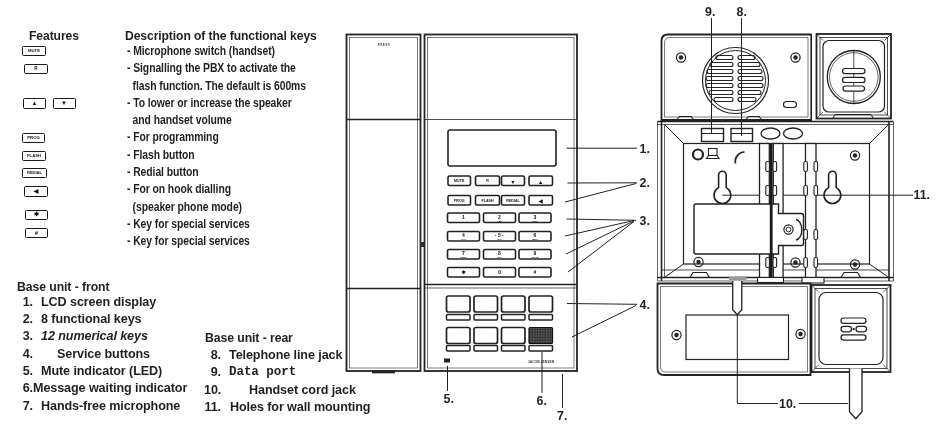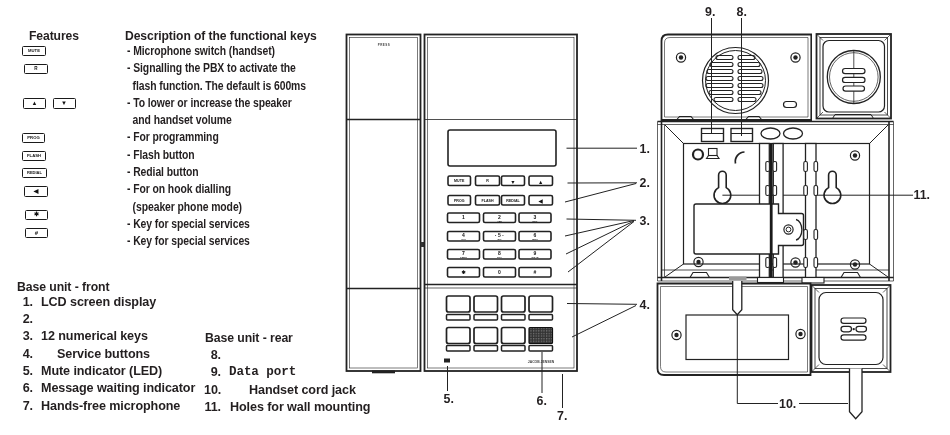--- a/index.html
+++ b/index.html
@@ -62,48 +62,50 @@
 
 <div class="abs h" style="left:17px;top:279px;transform:scaleX(0.93);transform-origin:0 0;">Base unit - front</div>
 
 <div class="abs list" style="left:17px;top:293.5px;">
 <div class="row">
       <span class="n" style="width:16px;">1.</span>
       <span style="margin-left:8px;text-align:right;">LCD screen display</span>
     </div>
 <div class="row">
       <span class="n" style="width:16px;">2.</span>
+      <span style="margin-left:8px;">8 functional keys</span>
     </div>
 <div class="row">
       <span class="n" style="width:16px;">3.</span>
-      <span style="margin-left:8px;">12 numerical keys</span>
+      <span style="margin-left:8px;font-style:italic;">12 numerical keys</span>
     </div>
 <div class="row">
       <span class="n" style="width:16px;">4.</span>
       <span style="margin-left:24px;">Service buttons</span>
     </div>
 <div class="row">
       <span class="n" style="width:16px;">5.</span>
       <span style="margin-left:8px;text-align:center;">Mute indicator (LED)</span>
     </div>
 <div class="row">
       <span class="n" style="width:16px;">6.</span>
-      <span style="margin-left:8px;">Message waiting indicator</span>
+      <span style="">Message waiting indicator</span>
     </div>
 <div class="row">
       <span class="n" style="width:16px;">7.</span>
       <span style="margin-left:8px;">Hands-free microphone</span>
     </div>
 </div>
 
 <div class="abs h" style="left:205px;top:330px;transform:scaleX(0.93);transform-origin:0 0;">Base unit - rear</div>
 
 <div class="abs list" style="left:204px;top:347px;">
 <div class="row">
       <span class="n" style="width:17px;">8.</span>
+      <span style="margin-left:8px;">Telephone line jack</span>
     </div>
 <div class="row">
       <span class="n" style="width:17px;">9.</span>
       <span style="margin-left:8px;font-family:Liberation Mono, monospace;">Data port</span>
     </div>
 <div class="row">
       <span class="n" style="width:17px;">10.</span>
       <span style="margin-left:8px;padding-left:20px;">Handset cord jack</span>
     </div>
 <div class="row">

